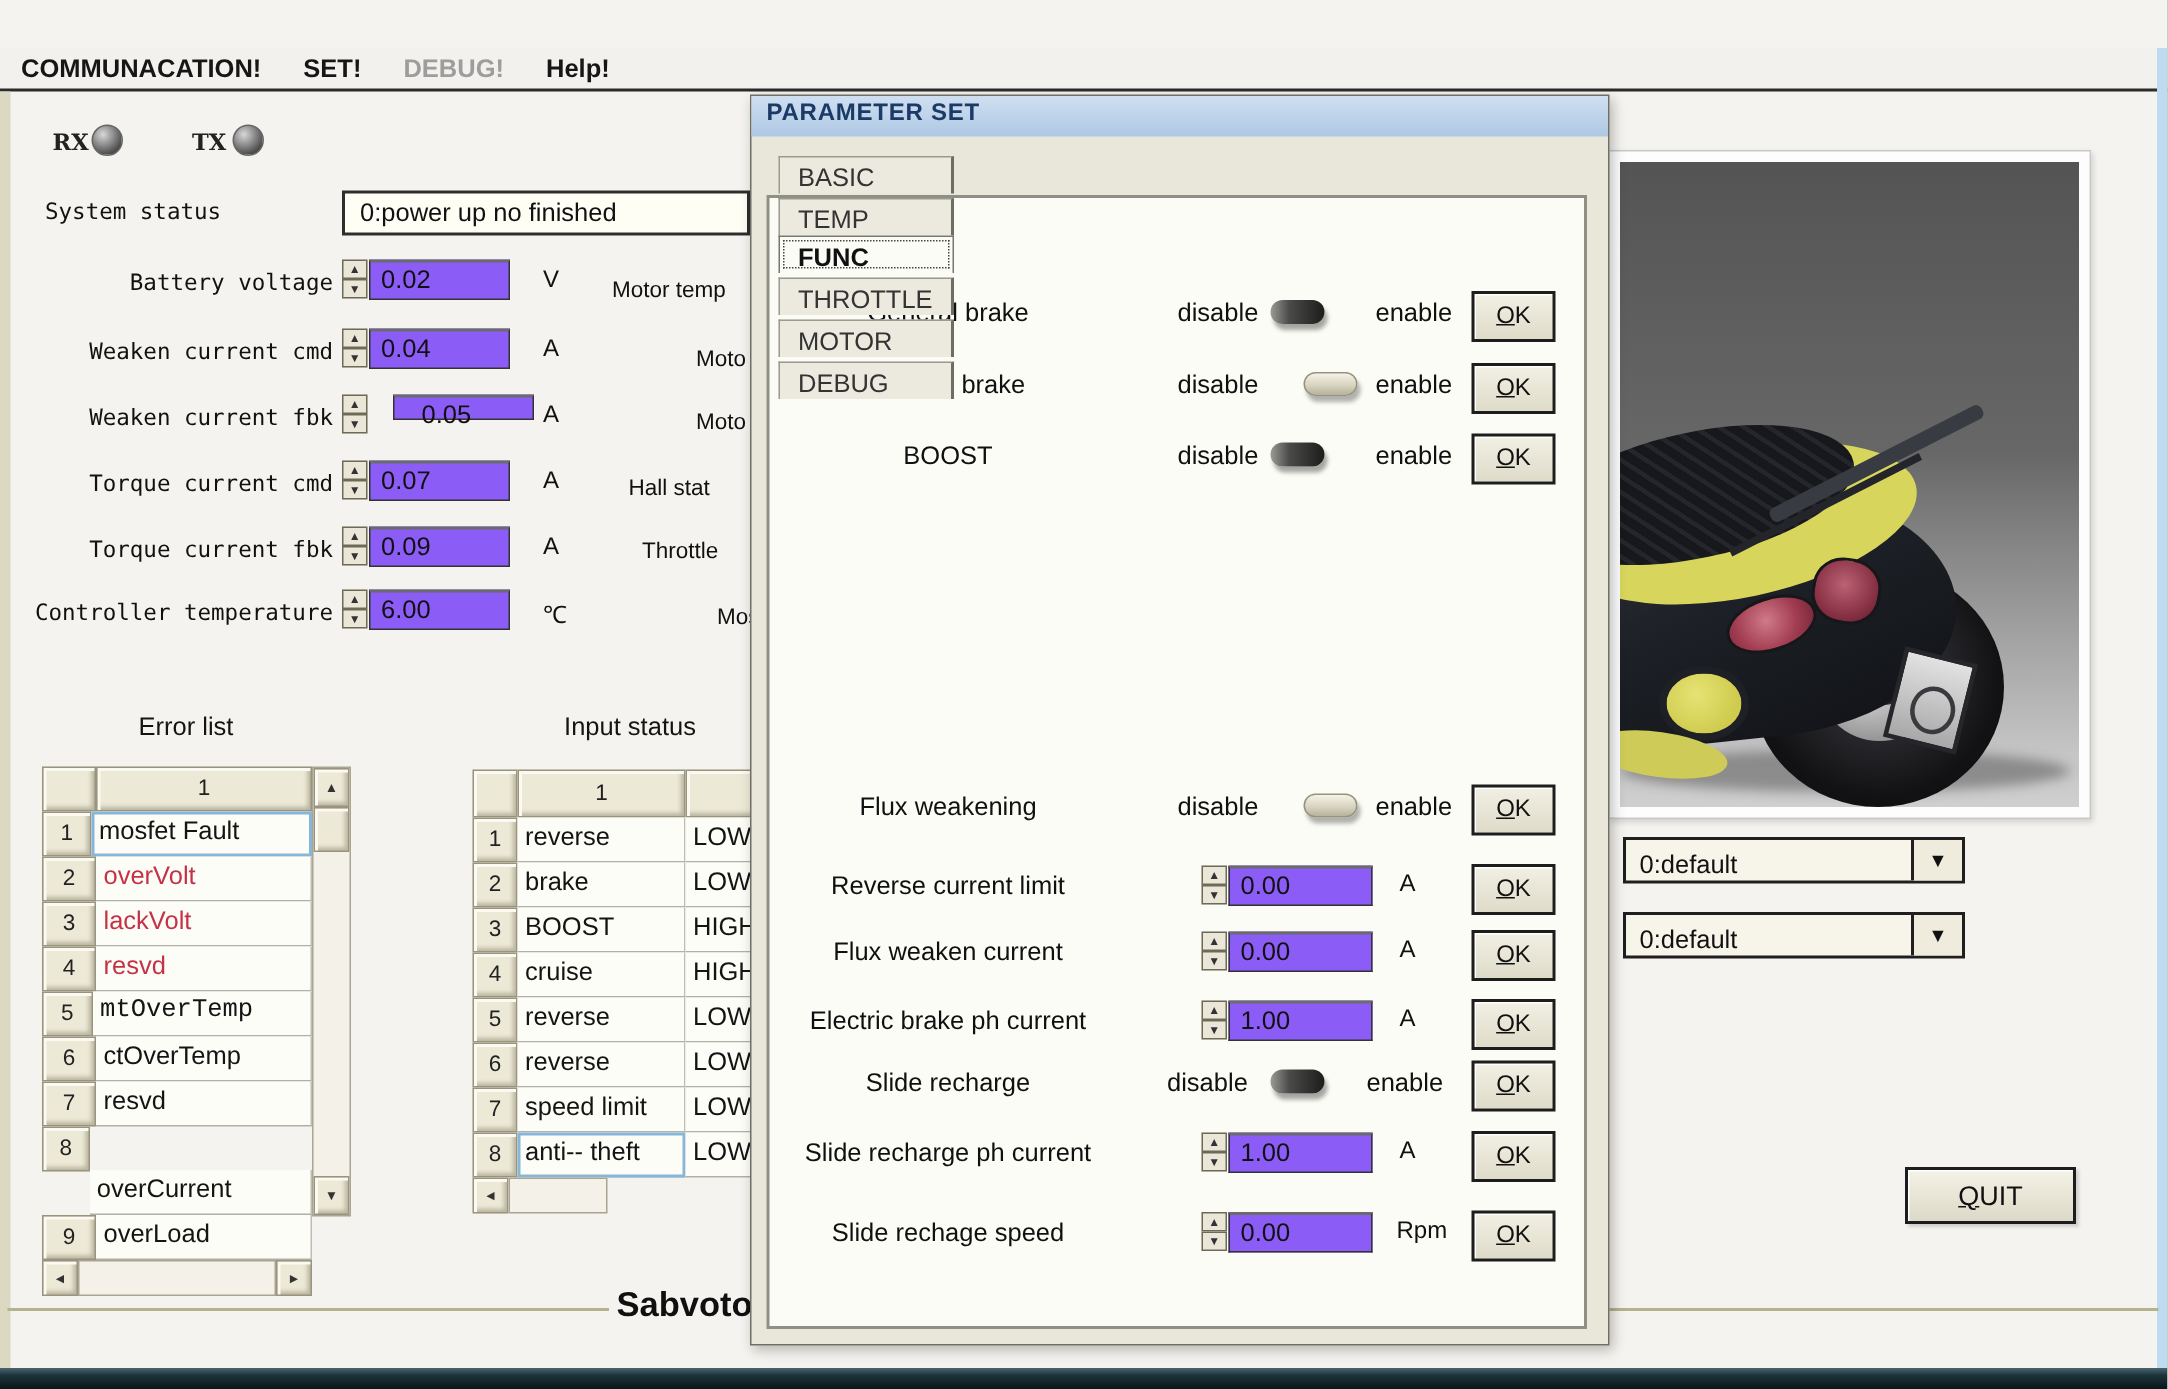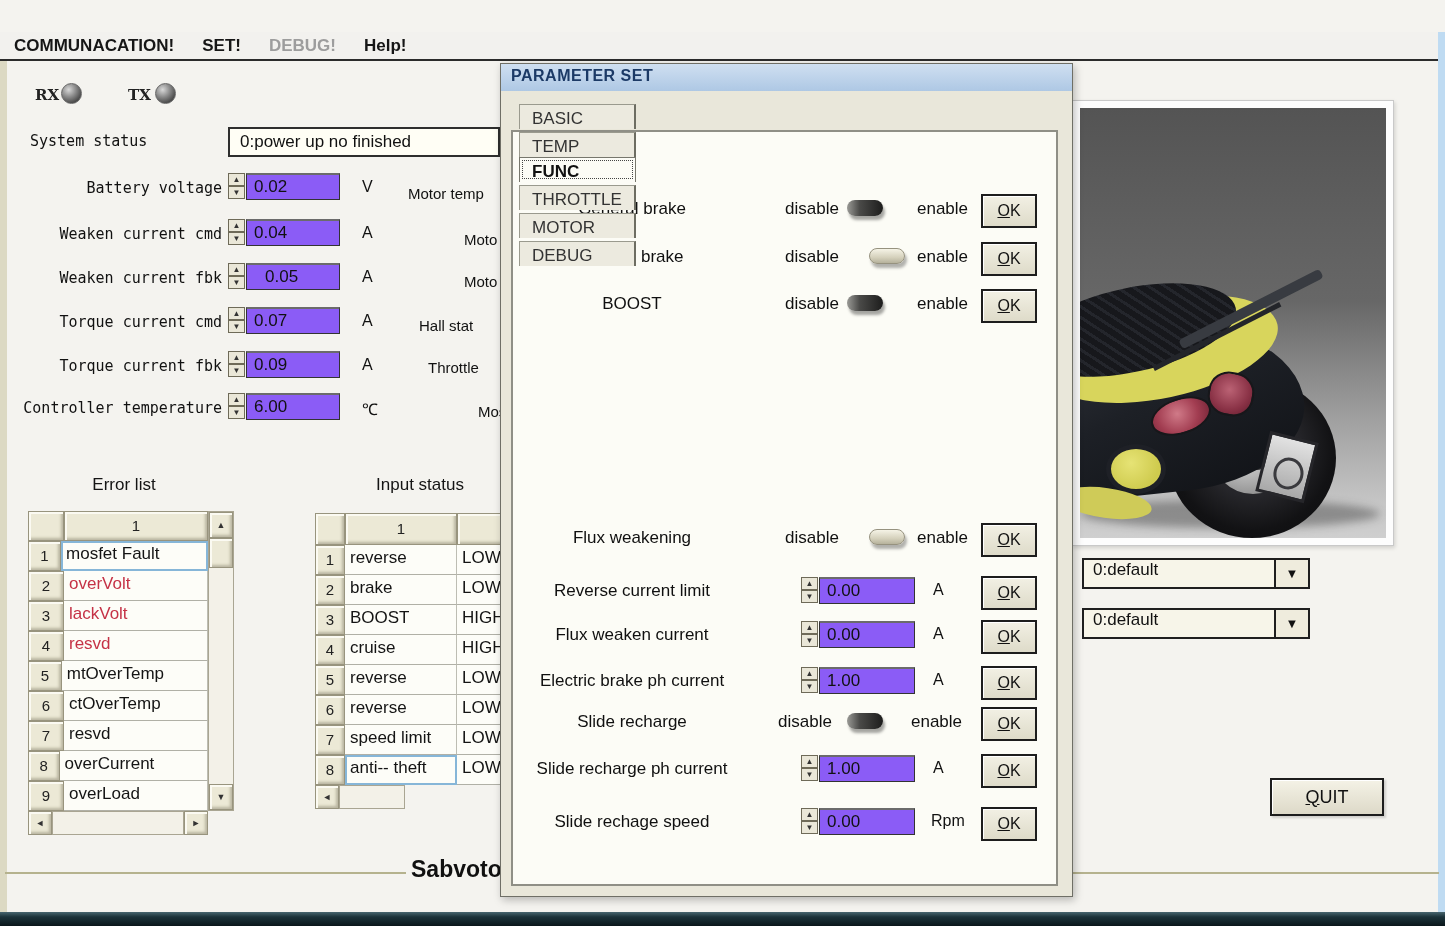--- a/index.html
+++ b/index.html
@@ -139,21 +139,21 @@
     background:radial-gradient(circle at 40% 35%, #e6e375 0%, #cfcb4e 70%); border:5px solid #1e2026; z-index:9; }
   .b-strip { left:-20px; top:380px; width:92px; height:30px; border-radius:50%;
     background:#cfcb58; transform:rotate(8deg); z-index:9; }
   .b-plate { left:182px; top:328px; width:50px; height:62px;
     background:linear-gradient(180deg,#e2e2e2,#a8a8a8); border:3px solid #26262a;
     transform:rotate(14deg); z-index:10; }
   .b-plate::after { content:""; position:absolute; left:10px; top:18px; width:24px; height:26px;
     border:3px solid #3a3a3e; border-radius:50%; }
 
   .dropdown { position:absolute; width:228px; height:31px; background:#f7f5e9; border:2px solid #1f1f1f;
-    display:flex; align-items:flex-start; cursor:pointer; }
+    display:flex; align-items:flex-end; cursor:pointer; }
   .dd-value { flex:1; font-size:17px; color:#111; padding-left:9px; }
   .dd-arrow { width:34px; height:100%; border-left:2px solid #1f1f1f; background:#efecdd;
     font-size:13px; color:#111; text-align:center; line-height:27px; }
   .quit-btn { position:absolute; left:1270px; top:717px; width:114px; height:38px;
     background:linear-gradient(180deg,#f4f2e6,#ddd9c8); border:2px solid #1d1d1d;
     font-size:18px; color:#111; cursor:pointer; box-shadow:inset 1px 1px 0 #fff, 2px 2px 2px rgba(0,0,0,.15); }
   .quit-btn span { display:block; }
 
   
   .brand-line { position:absolute; left:5px; top:811px; width:1434px; height:2px; background:#b5b28e; }
@@ -201,21 +201,21 @@
       <div class="sa">▼</div>
     </div>
     <div class="nfield" style="left:246px; top:158px; width:94px; height:27px;">0.04</div>
     <div class="unit" style="left:362px; top:163px;">A</div>
 
     <div class="mono-label" style="position:absolute; left:0; top:208px; width:222px; text-align:right;">Weaken current fbk</div>
     <div class="spin" style="left:228px; top:202px;">
       <div class="sa">▲</div>
       <div class="sa">▼</div>
     </div>
-    <div class="nfield" style="left:246px; top:202px; width:94px; height:27px;padding-left:18px;">0.05</div>
+    <div class="nfield" style="left:262px; top:202px; width:94px; height:17px;padding-left:18px;">0.05</div>
     <div class="unit" style="left:362px; top:207px;">A</div>
 
     <div class="mono-label" style="position:absolute; left:0; top:252px; width:222px; text-align:right;">Torque current cmd</div>
     <div class="spin" style="left:228px; top:246px;">
       <div class="sa">▲</div>
       <div class="sa">▼</div>
     </div>
     <div class="nfield" style="left:246px; top:246px; width:94px; height:27px;">0.07</div>
     <div class="unit" style="left:362px; top:251px;">A</div>
 
@@ -260,33 +260,33 @@
         <div class="trow">
             <div class="hcell" style="width:36px; height:30px; line-height:28px;">3</div>
             <div class="ccell red" style="width:144px; height:30px;">lackVolt</div>
           </div>
         <div class="trow">
             <div class="hcell" style="width:36px; height:30px; line-height:28px;">4</div>
             <div class="ccell red" style="width:144px; height:30px;">resvd</div>
           </div>
         <div class="trow">
             <div class="hcell" style="width:36px; height:30px; line-height:28px;">5</div>
-            <div class="ccell" style="width:156px; height:30px;">mtOverTemp</div>
+            <div class="ccell" style="width:156px; height:30px;font-family:Liberation Mono, monospace;">mtOverTemp</div>
           </div>
         <div class="trow">
             <div class="hcell" style="width:36px; height:30px; line-height:28px;">6</div>
             <div class="ccell" style="width:144px; height:30px;">ctOverTemp</div>
           </div>
         <div class="trow">
             <div class="hcell" style="width:36px; height:30px; line-height:28px;">7</div>
             <div class="ccell" style="width:144px; height:30px;">resvd</div>
           </div>
         <div class="trow">
             <div class="hcell" style="width:36px; height:30px; line-height:28px;">8</div>
-            <div class="ccell" style="width:169px; height:30px;">overCurrent</div>
+            <div class="ccell" style="width:169px; height:30px;margin-top:29px;">overCurrent</div>
           </div>
         <div class="trow">
             <div class="hcell" style="width:36px; height:30px; line-height:28px;">9</div>
             <div class="ccell" style="width:144px; height:30px;">overLoad</div>
           </div>
         <div class="hscroll">
           <div class="sbtn" style="width:24px; line-height:22px;">◄</div>
           <div style="flex:1; background:#f3f1e8; border:1px solid #a9a592;"></div>
           <div class="sbtn" style="width:24px; line-height:22px;">►</div>
         </div>

